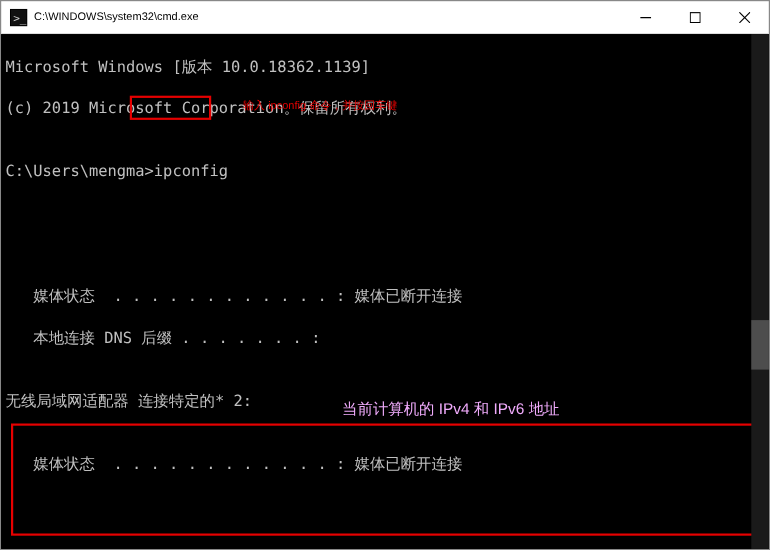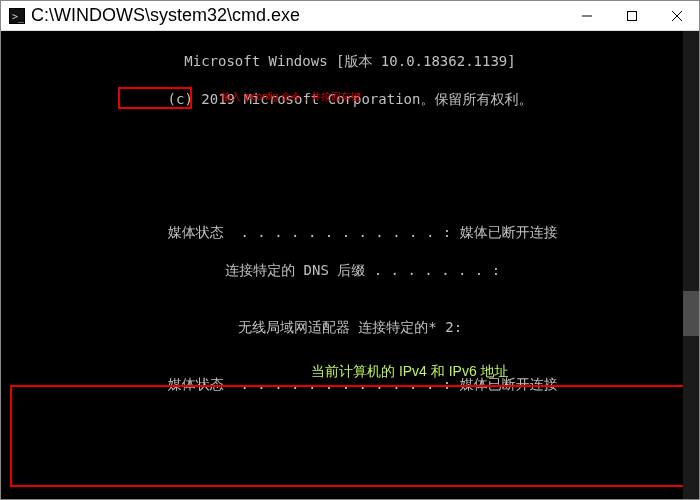--- a/index.html
+++ b/index.html
@@ -26,21 +26,21 @@
     padding-left: 8px;
     border-bottom: 1px solid #ddd;
   }
   .titlebar-icon {
     width: 16px;
     height: 16px;
     margin-right: 6px;
     display: inline-flex;
   }
   .titlebar-title {
-    font-size: 18px;
+    font-size: 10px;
     color: #000;
     flex: 1;
     font-family: "Segoe UI", sans-serif;
   }
   .titlebar-controls {
     display: flex;
     height: 100%;
   }
   .titlebar-btn {
     width: 45px;
@@ -56,21 +56,20 @@
     flex: 1;
     background: #000;
     color: #c0c0c0;
     font-family: "NSimSun", "Consolas", monospace;
     font-size: 14px;
     line-height: 19px;
     padding: 2px 4px;
     position: relative;
     white-space: pre;
     overflow: hidden;
-    text-align: center;
   }
   .line { white-space: pre; }
   .annot-box1 {
     position: absolute;
     border: 2px solid #e60000;
     top: 56px;
     left: 117px;
     width: 74px;
     height: 22px;
     pointer-events: none;
@@ -80,21 +79,21 @@
     top: 56px;
     left: 220px;
     color: #e60000;
     font-family: "Microsoft YaHei", sans-serif;
     font-size: 10px;
   }
   .annot-text2 {
     position: absolute;
     top: 331px;
     left: 310px;
-    color: #bef264;
+    color: #f0abfc;
     font-family: "Microsoft YaHei", sans-serif;
     font-size: 14px;
   }
   .annot-box2 {
     position: absolute;
     border: 2px solid #e60000;
     top: 354px;
     left: 9px;
     width: 682px;
     height: 102px;
@@ -147,26 +146,27 @@
             <line x1="10" y1="0" x2="0" y2="10" stroke="#000" stroke-width="1"></line>
           </svg>
       </div>
     </div>
   </div>
 
   <div class="terminal">
 <div class="line">Microsoft Windows [版本 10.0.18362.1139]</div>
 <div class="line">(c) 2019 Microsoft Corporation。保留所有权利。</div>
 <div class="line"></div>
+<div class="line">C:\Users\mengma&gt;ipconfig</div>
 <div class="line"></div>
 <div class="line"></div>
 <div class="line"></div>
 <div class="line"></div>
 <div class="line">   媒体状态  . . . . . . . . . . . . : 媒体已断开连接</div>
-<div class="line">   连接特定的 DNS 后缀 . . . . . . . :</div>
+<div class="line">   本地连接 DNS 后缀 . . . . . . . :</div>
 <div class="line"></div>
 <div class="line">无线局域网适配器 连接特定的* 2:</div>
 <div class="line"></div>
 <div class="line">   媒体状态  . . . . . . . . . . . . : 媒体已断开连接</div>
 
 <div class="line"></div>
 
 <div class="line"></div>
 
 

